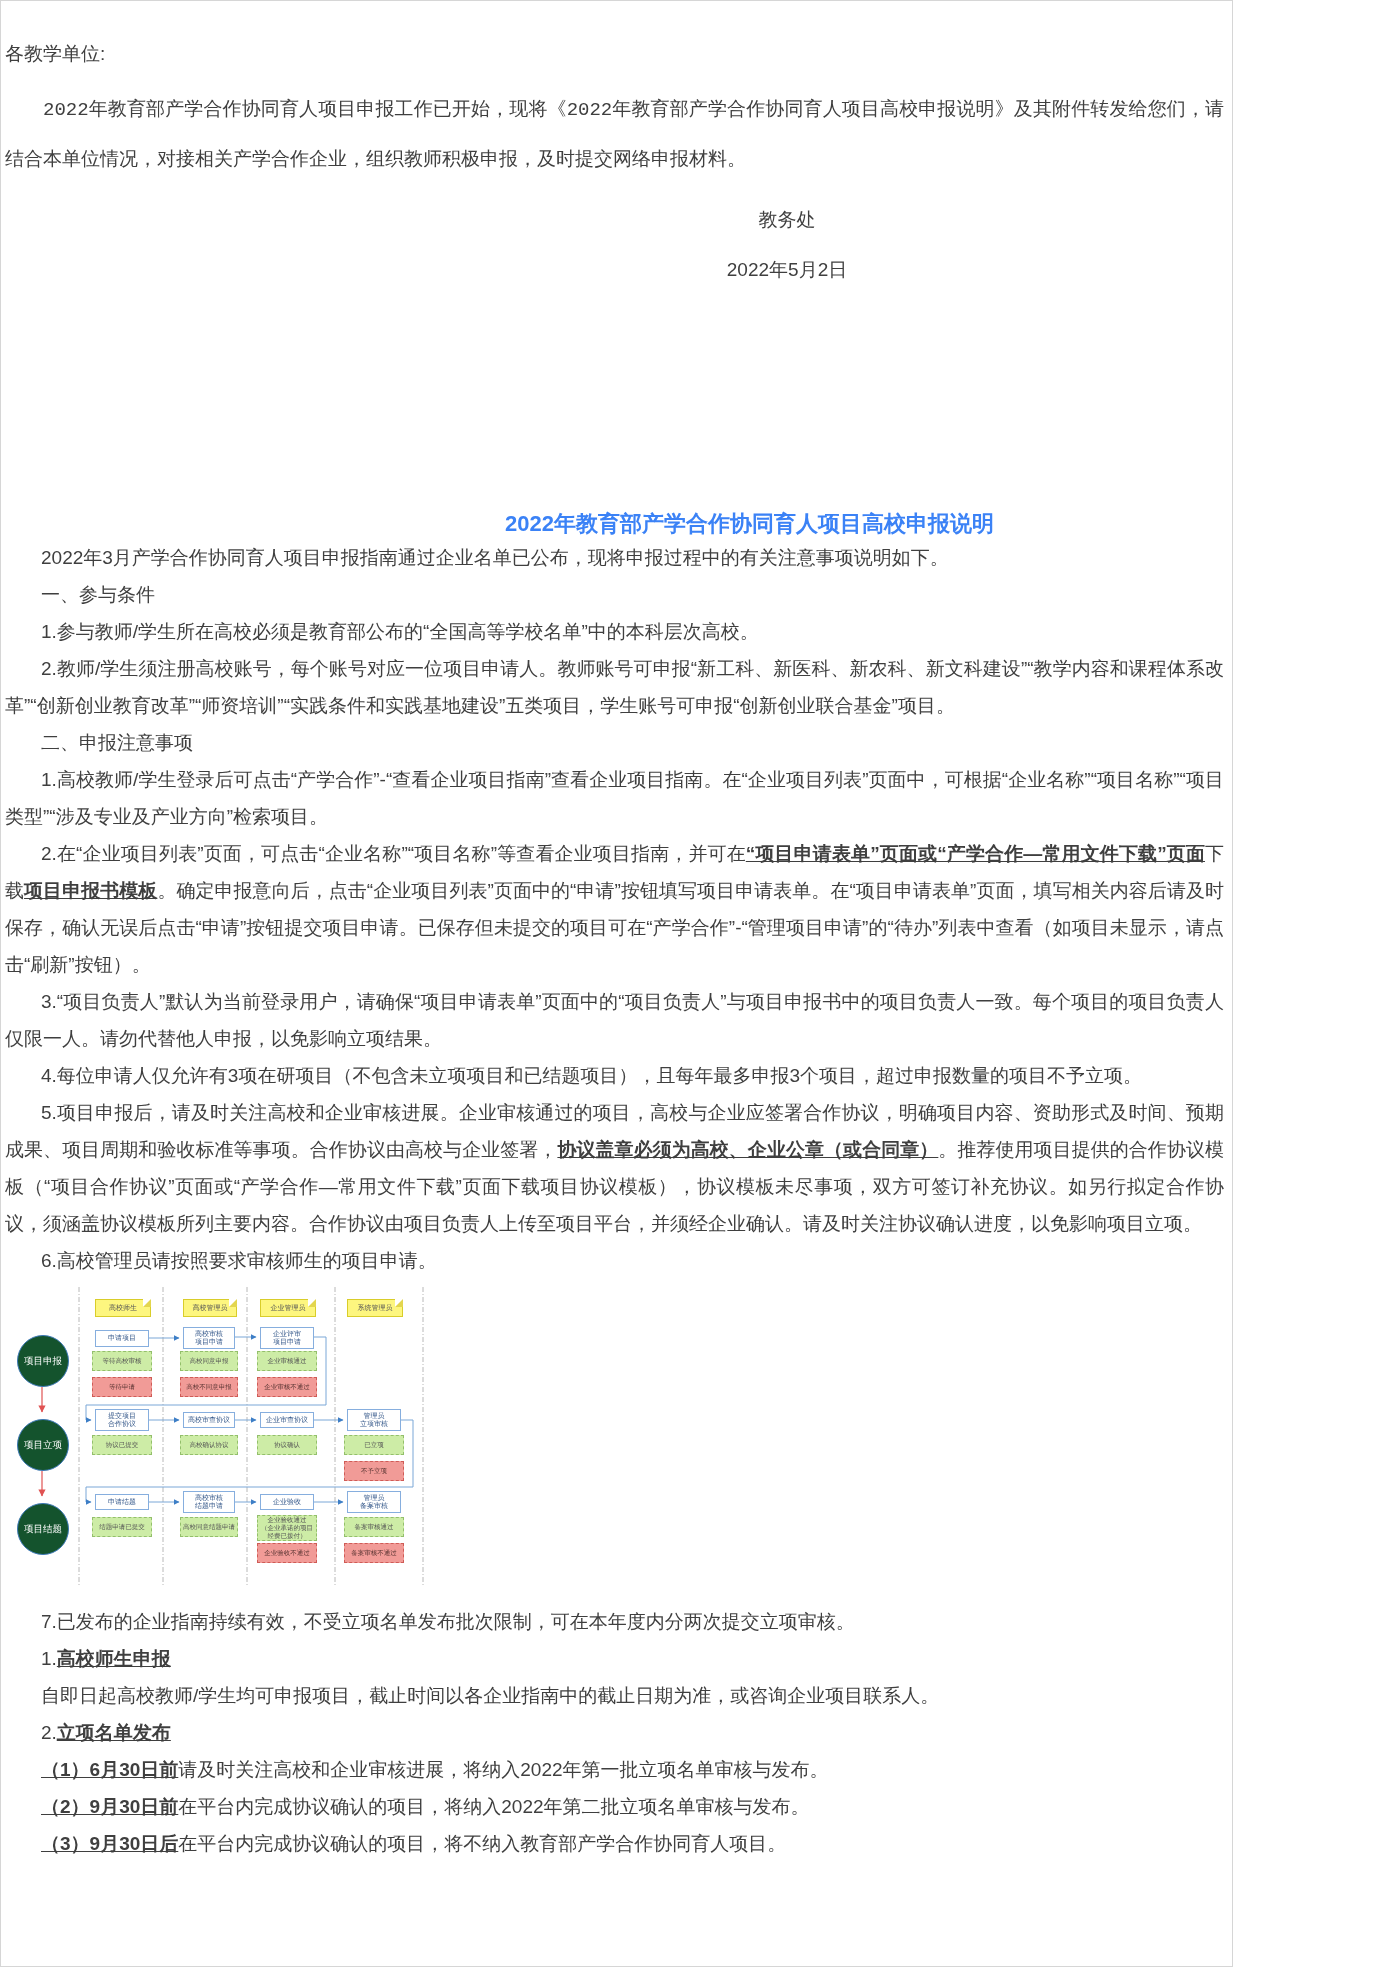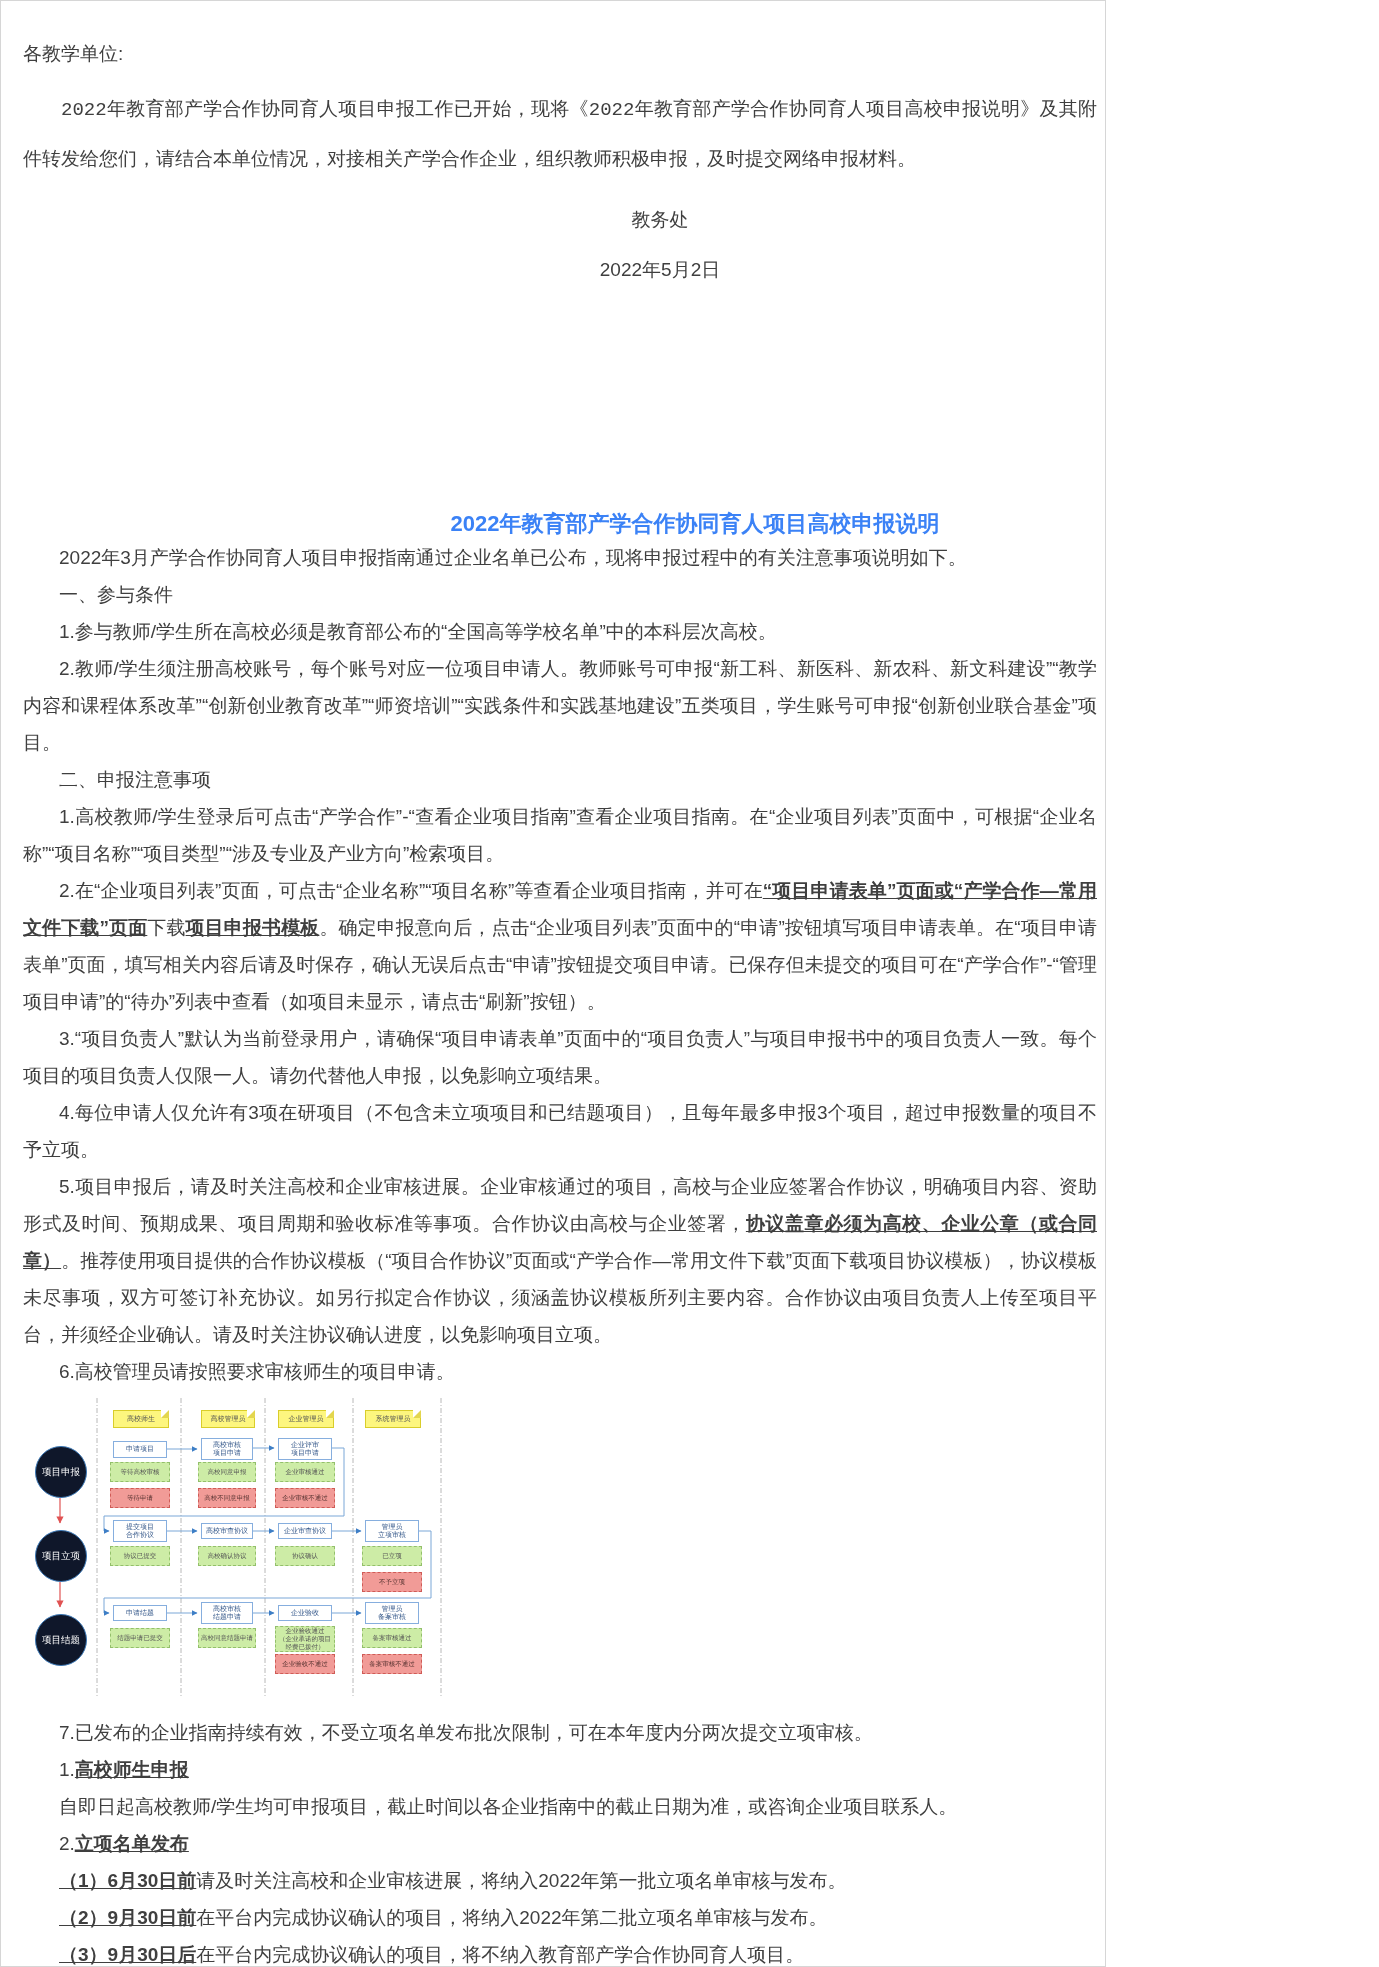--- a/index.html
+++ b/index.html
@@ -1,33 +1,33 @@
 <!DOCTYPE html>
 <html><head>
 <meta charset="utf-8">
 <style>
   html,body{margin:0;padding:0;background:#ffffff;}
   body{font-family:"Liberation Sans","DejaVu Sans",sans-serif;color:#3f3f3f;}
-  .page{position:relative;width:1106px;height:1967px;box-sizing:border-box;
-        background:#fff;border:1px solid #d6d6d6;padding:28px 8px 0 22px;overflow:hidden;}
+  .page{position:relative;width:1233px;height:1967px;box-sizing:border-box;
+        background:#fff;border:1px solid #d6d6d6;padding:28px 8px 0 4px;overflow:hidden;}
   
   .salutation{font-size:19px;line-height:26px;margin:12px 0 18px 0;}
   .ann-p{font-size:19px;line-height:50px;margin:0;text-align:justify;text-indent:38px;font-family:Liberation Mono, monospace;}
   .signoff{width:150px;margin:10px 362px 0 auto;text-align:center;font-size:19px;line-height:50px;}
   
   .doc-title{margin:214px 0 0 270px;text-align:center;font-size:22px;font-weight:bold;
              color:#3b82f6;line-height:30px;}
   .doc{}
   .doc p{font-size:19px;line-height:37px;margin:0;text-align:justify;text-indent:36px;}
   .b{font-weight:bold;text-decoration:underline;}
   
   .fc{position:relative;width:428px;height:312px;margin:6px 0 6px 2px;}
   .fc svg{position:absolute;left:0;top:0;}
   .fc .phase{position:absolute;left:10px;width:50px;height:50px;border-radius:50%;
-             background:#0f172a;border:1px solid #3c78b5;color:#fff;font-size:9.5px;
+             background:#14532d;border:1px solid #3c78b5;color:#fff;font-size:9.5px;
              display:flex;align-items:center;justify-content:center;text-align:center;}
   .fc .ph1{top:50px}.fc .ph2{top:134px}.fc .ph3{top:218px}
   .fc .note{position:absolute;top:14px;height:16px;background:#fdf67f;border:1px solid #d9cd2a;
             font-size:7px;color:#555;display:flex;align-items:center;justify-content:center;}
   .fc .note::after{content:"";position:absolute;top:-1px;right:-1px;width:0;height:0;
             border-style:solid;border-width:0 0 8px 8px;
             border-color:transparent transparent #e3d64e transparent;background:#fff;}
   .fc .box{position:absolute;box-sizing:border-box;display:flex;align-items:center;
            justify-content:center;text-align:center;white-space:pre-line;line-height:1.2;}
   .fc .action{background:#ffffff;border:1px solid #86aede;color:#35588a;font-size:7px;}

